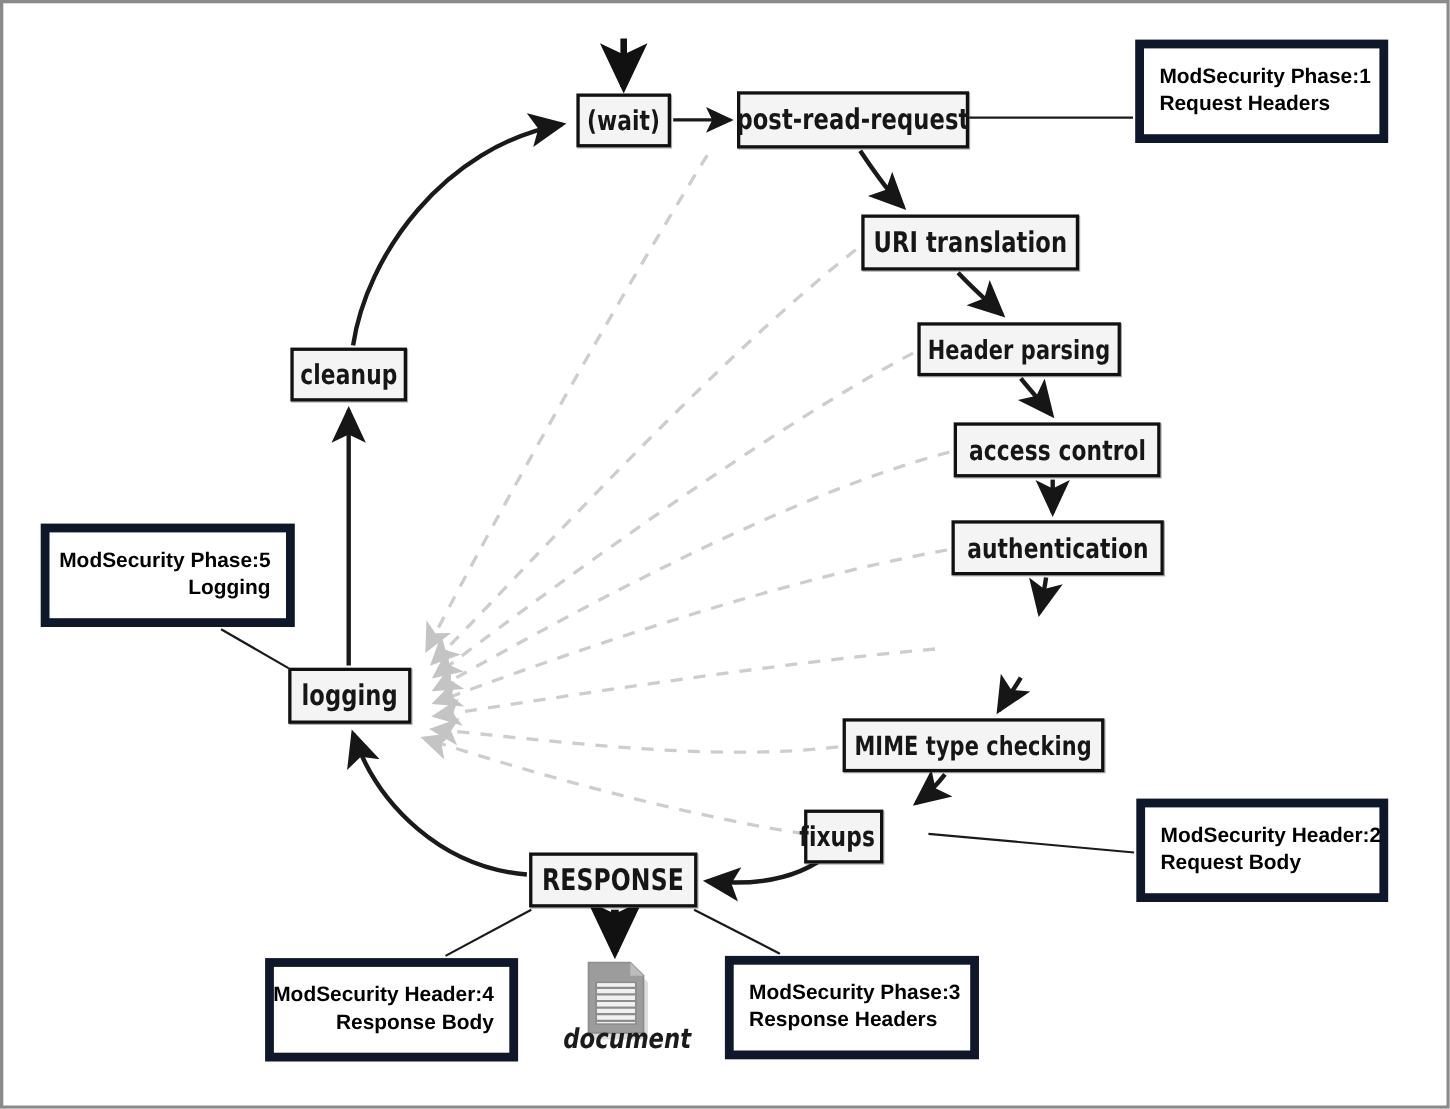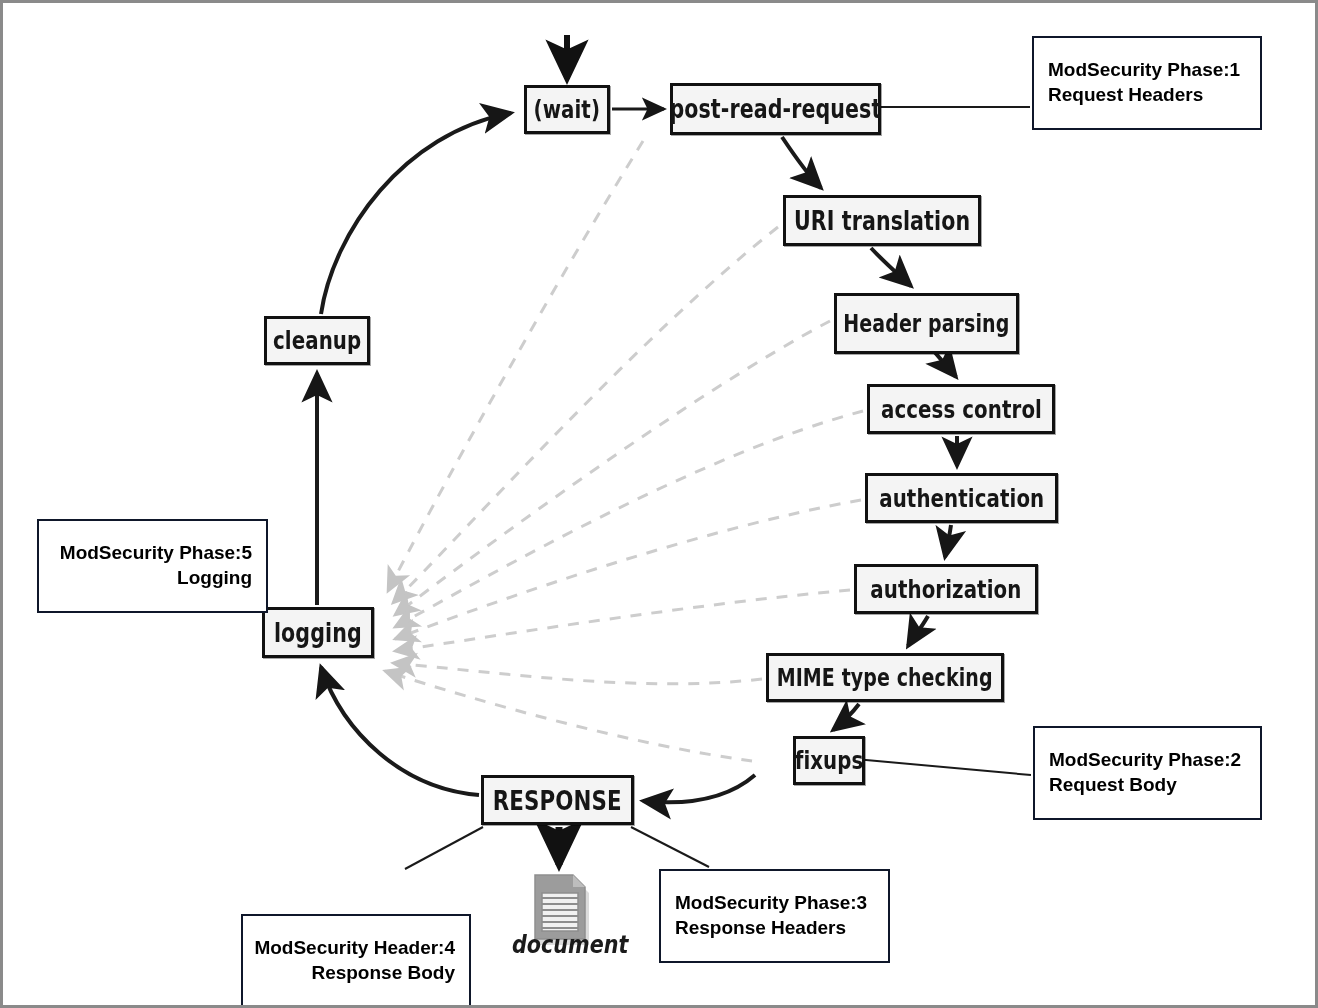--- a/index.html
+++ b/index.html
@@ -11,26 +11,26 @@
   
   .node{position:absolute;box-sizing:border-box;background:#f4f4f4;
         border:3px solid #111;display:flex;align-items:center;justify-content:center;
         box-shadow:0 0 0 1px #f4f4f4 inset, 1px 1px 0 0 rgba(0,0,0,.35);
         z-index:4;}
   .node .lbl{font-family:"DejaVu Sans Condensed","Liberation Sans",sans-serif;
              font-weight:700;color:#161616;white-space:nowrap;
              transform:scaleX(.88);transform-origin:center;letter-spacing:.1px;}
 
   
-  .callout{position:absolute;box-sizing:border-box;background:#fff;border:2px solid #0f172a;
+  .callout{position:absolute;box-sizing:border-box;background:#fff;border:8px solid #0f172a;
            display:flex;flex-direction:column;justify-content:center;z-index:5;}
   .callout .ln{font-family:"Liberation Sans",sans-serif;font-weight:700;
                font-size:19px;color:#000;line-height:1.3;white-space:nowrap;}
   .callout.pad-l{padding-left:14px;align-items:flex-start;text-align:left;}
-  .callout.pad-r{padding-right:14px;align-items:flex-end;text-align:right;margin-top:43px;}
+  .callout.pad-r{padding-right:14px;align-items:flex-end;text-align:right;}
 
   
   .doc{position:absolute;z-index:4;}
   .doc-cap{position:absolute;font-family:"DejaVu Sans Condensed","Liberation Sans",sans-serif;
            font-weight:700;font-style:italic;font-size:25px;color:#1b1b1b;
            white-space:nowrap;z-index:4;transform:scaleX(.92);}
 </style>
 </head>
 <body>
 
@@ -127,54 +127,51 @@
 
   <div class="node" id="n-wait" style="left: 521px; top: 82px; width: 86px; height: 49px; align-items: center;">
     <span class="lbl" style="font-size: 25px;">(wait)</span>
   </div>
   <div class="node" id="n-post_read" style="left: 667px; top: 80px; width: 211px; height: 52px;">
     <span class="lbl" style="font-size: 26px;">post-read-request</span>
   </div>
   <div class="node" id="n-uri" style="left: 780px; top: 192px; width: 198px; height: 51px;">
     <span class="lbl" style="font-size: 26px;">URI translation</span>
   </div>
-  <div class="node" id="n-header" style="left: 831px; top: 290px; width: 185px; height: 61px;">
+  <div class="node" id="n-header" style="left: 831px; top: 290px; width: 185px; height: 49px;">
     <span class="lbl" style="font-size: 24px;">Header parsing</span>
   </div>
   <div class="node" id="n-access" style="left: 864px; top: 381px; width: 188px; height: 50px;">
     <span class="lbl" style="font-size: 25px;">access control</span>
   </div>
   <div class="node" id="n-authn" style="left: 862px; top: 470px; width: 193px; height: 50px;">
     <span class="lbl" style="font-size: 25px;">authentication</span>
   </div>
-  <div class="node" id="n-authz" style="left: 851px; top: 561px; width: 184px; height: 50px;">
-    <span class="lbl" style="font-size: 25px;">authorization</span>
-  </div>
   <div class="node" id="n-mime" style="left: 763px; top: 650px; width: 238px; height: 49px;">
     <span class="lbl" style="font-size: 24px;">MIME type checking</span>
   </div>
-  <div class="node" id="n-fixups" style="left: 790px; top: 733px; width: 72px; height: 49px;">
+  <div class="node" id="n-fixups" style="left: 728px; top: 733px; width: 72px; height: 49px; justify-content: flex-end;">
     <span class="lbl" style="font-size: 25px;">fixups</span>
   </div>
   <div class="node" id="n-response" style="left: 478px; top: 772px; width: 153px; height: 50px;">
     <span class="lbl" style="font-size: 27px;">RESPONSE</span>
   </div>
   <div class="node" id="n-logging" style="left: 259px; top: 604px; width: 112px; height: 51px;">
     <span class="lbl" style="font-size: 26px;">logging</span>
   </div>
   <div class="node" id="n-cleanup" style="left: 261px; top: 313px; width: 106px; height: 49px;">
     <span class="lbl" style="font-size: 25px;">cleanup</span>
   </div>
 
   <div class="callout pad-l" id="c-phase1" style="left: 1029px; top: 33px; width: 230px; height: 94px;">
     <span class="ln">ModSecurity Phase:1</span>
     <span class="ln">Request Headers</span>
   </div>
   <div class="callout pad-l" id="c-phase2" style="left: 1030px; top: 723px; width: 229px; height: 94px;">
-    <span class="ln">ModSecurity Phase:2</span>
+    <span class="ln">ModSecurity Header:2</span>
     <span class="ln">Request Body</span>
   </div>
   <div class="callout pad-l" id="c-phase3" style="left: 656px; top: 866px; width: 231px; height: 94px;">
     <span class="ln">ModSecurity Phase:3</span>
     <span class="ln">Response Headers</span>
   </div>
   <div class="callout pad-r" id="c-phase4" style="left: 238px; top: 868px; width: 230px; height: 94px;">
     <span class="ln">ModSecurity Header:4</span>
     <span class="ln">Response Body</span>
   </div>

